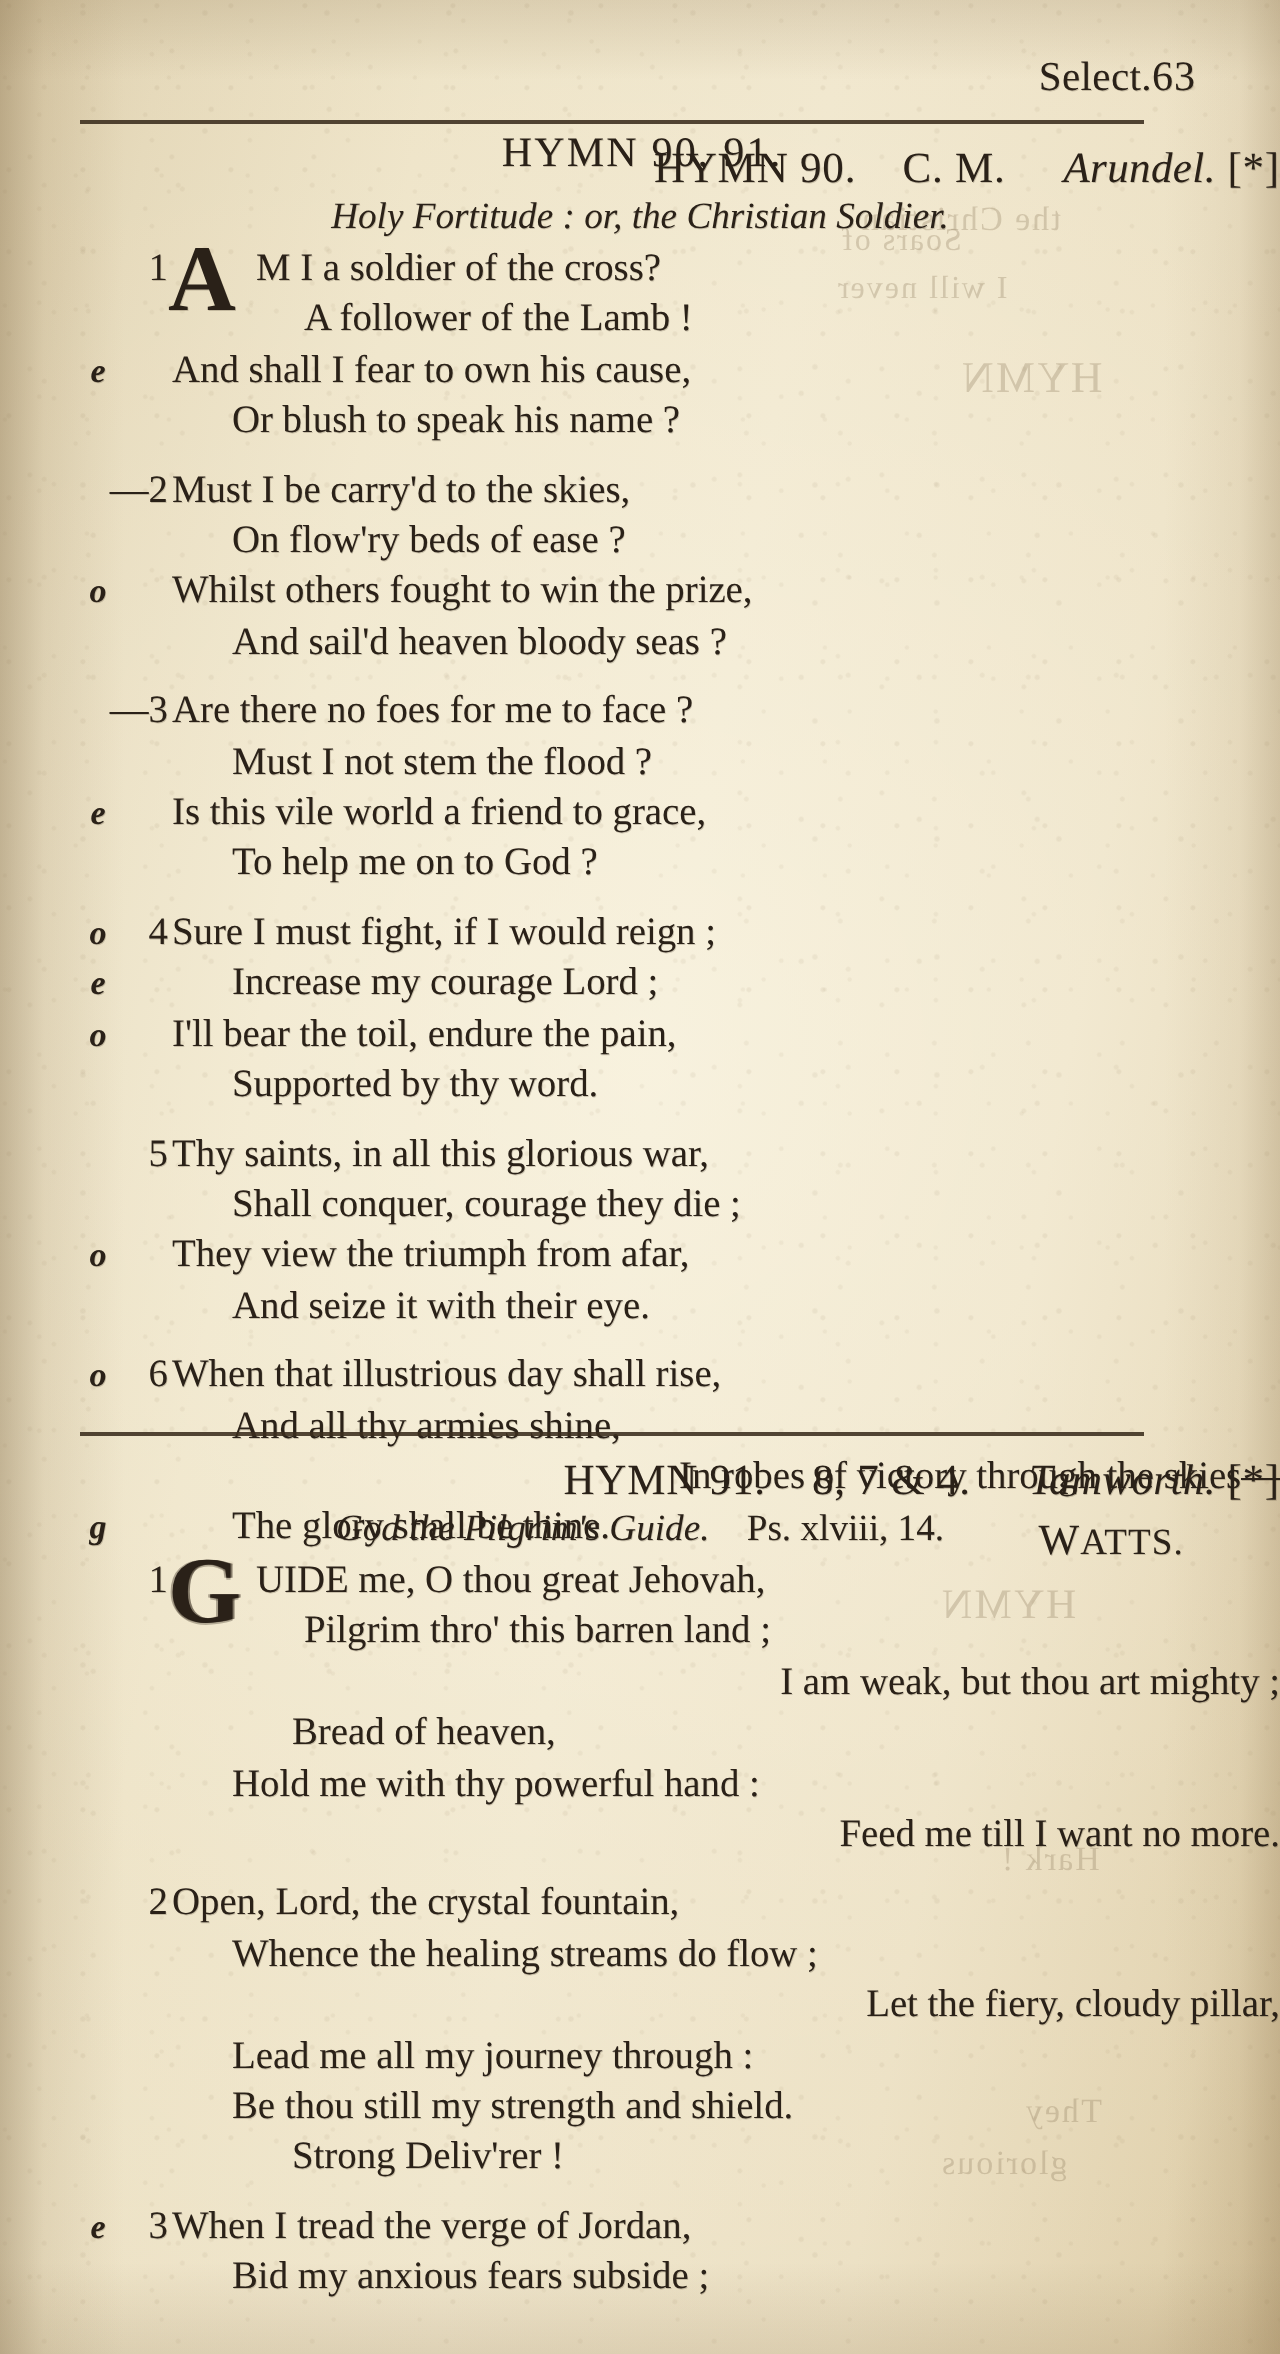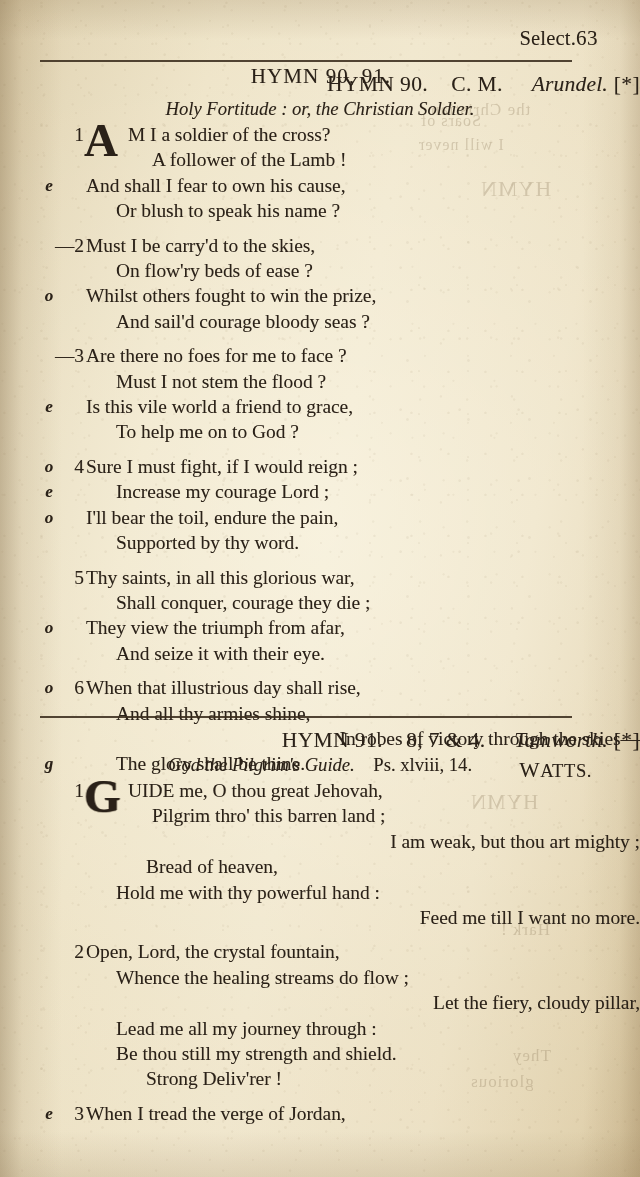--- a/index.html
+++ b/index.html
@@ -212,21 +212,21 @@
       </div>
       <div class="hymn-sub">Holy Fortitude : or, the Christian Soldier.</div>
       <div class="verses" id="hymn0-lines">
           <div class="line dropline after-drop"><span class="num">1</span><span class="dropcap">A</span><span>M I a soldier of the cross?</span></div>
           <div class="line after-drop2"><span>A follower of the Lamb !</span></div>
           <div class="line i0"><span class="mark">e</span><span>And shall I fear to own his cause,</span></div>
           <div class="line i1"><span>Or blush to speak his name ?</span></div>
           <div class="line i0" style="margin-top: 9px;"><span class="num dash">—2</span><span>Must I be carry'd to the skies,</span></div>
           <div class="line i1"><span>On flow'ry beds of ease ?</span></div>
           <div class="line i0"><span class="mark">o</span><span>Whilst others fought to win the prize,</span></div>
-          <div class="line i1"><span>And sail'd courage bloody seas ?</span></div>
+          <div class="line i1"><span>And sail'd heaven bloody seas ?</span></div>
           <div class="line i0" style="margin-top: 9px;"><span class="num dash">—3</span><span>Are there no foes for me to face ?</span></div>
           <div class="line i1"><span>Must I not stem the flood ?</span></div>
           <div class="line i0"><span class="mark">e</span><span>Is this vile world a friend to grace,</span></div>
           <div class="line i1"><span>To help me on to God ?</span></div>
           <div class="line i0" style="margin-top: 9px;"><span class="mark">o</span><span class="num">4</span><span>Sure I must fight, if I would reign ;</span></div>
           <div class="line i1"><span class="mark">e</span><span>Increase my courage Lord ;</span></div>
           <div class="line i0"><span class="mark">o</span><span>I'll bear the toil, endure the pain,</span></div>
           <div class="line i1"><span>Supported by thy word.</span></div>
           <div class="line i0" style="margin-top: 9px;"><span class="num">5</span><span>Thy saints, in all this glorious war,</span></div>
           <div class="line i1"><span>Shall conquer, courage they die ;</span></div>
@@ -265,17 +265,18 @@
           <div class="line i2"><span>Bread of heaven,</span></div>
           <div class="line i1"><span>Hold me with thy powerful hand :</span></div>
           <div class="line ineg"><span>Feed me till I want no more.</span></div>
           <div class="line i0" style="margin-top: 9px;"><span class="num">2</span><span>Open, Lord, the crystal fountain,</span></div>
           <div class="line i1"><span>Whence the healing streams do flow ;</span></div>
           <div class="line ineg"><span>Let the fiery, cloudy pillar,</span></div>
           <div class="line i1"><span>Lead me all my journey through :</span></div>
           <div class="line i1"><span>Be thou still my strength and shield.</span></div>
           <div class="line i2"><span>Strong Deliv'rer !</span></div>
           <div class="line i0" style="margin-top: 9px;"><span class="mark">e</span><span class="num">3</span><span>When I tread the verge of Jordan,</span></div>
+          <div class="line i1"><span>Bid my anxious fears subside ;</span></div>
         </div>
     </div>
 
   </div>
 </div>
 
 </body></html>

